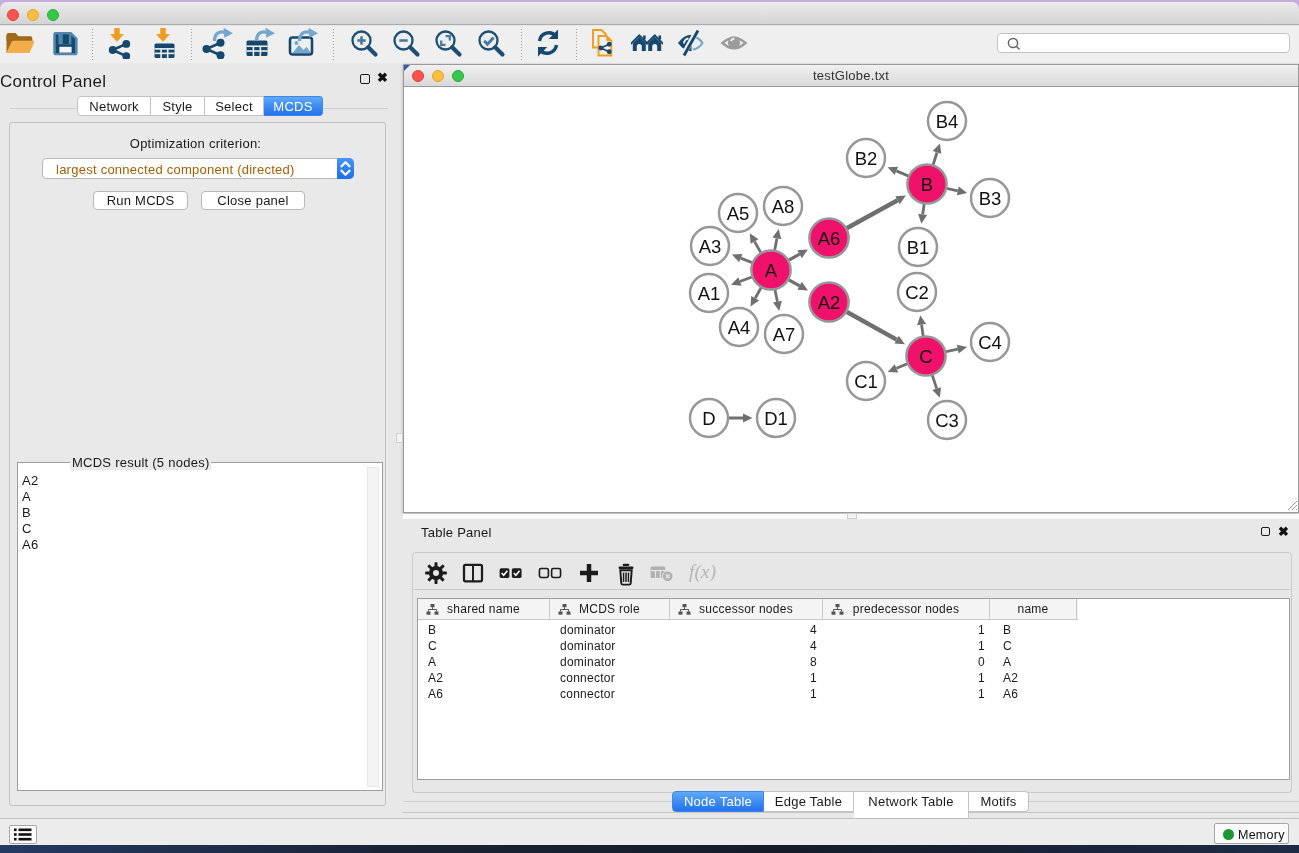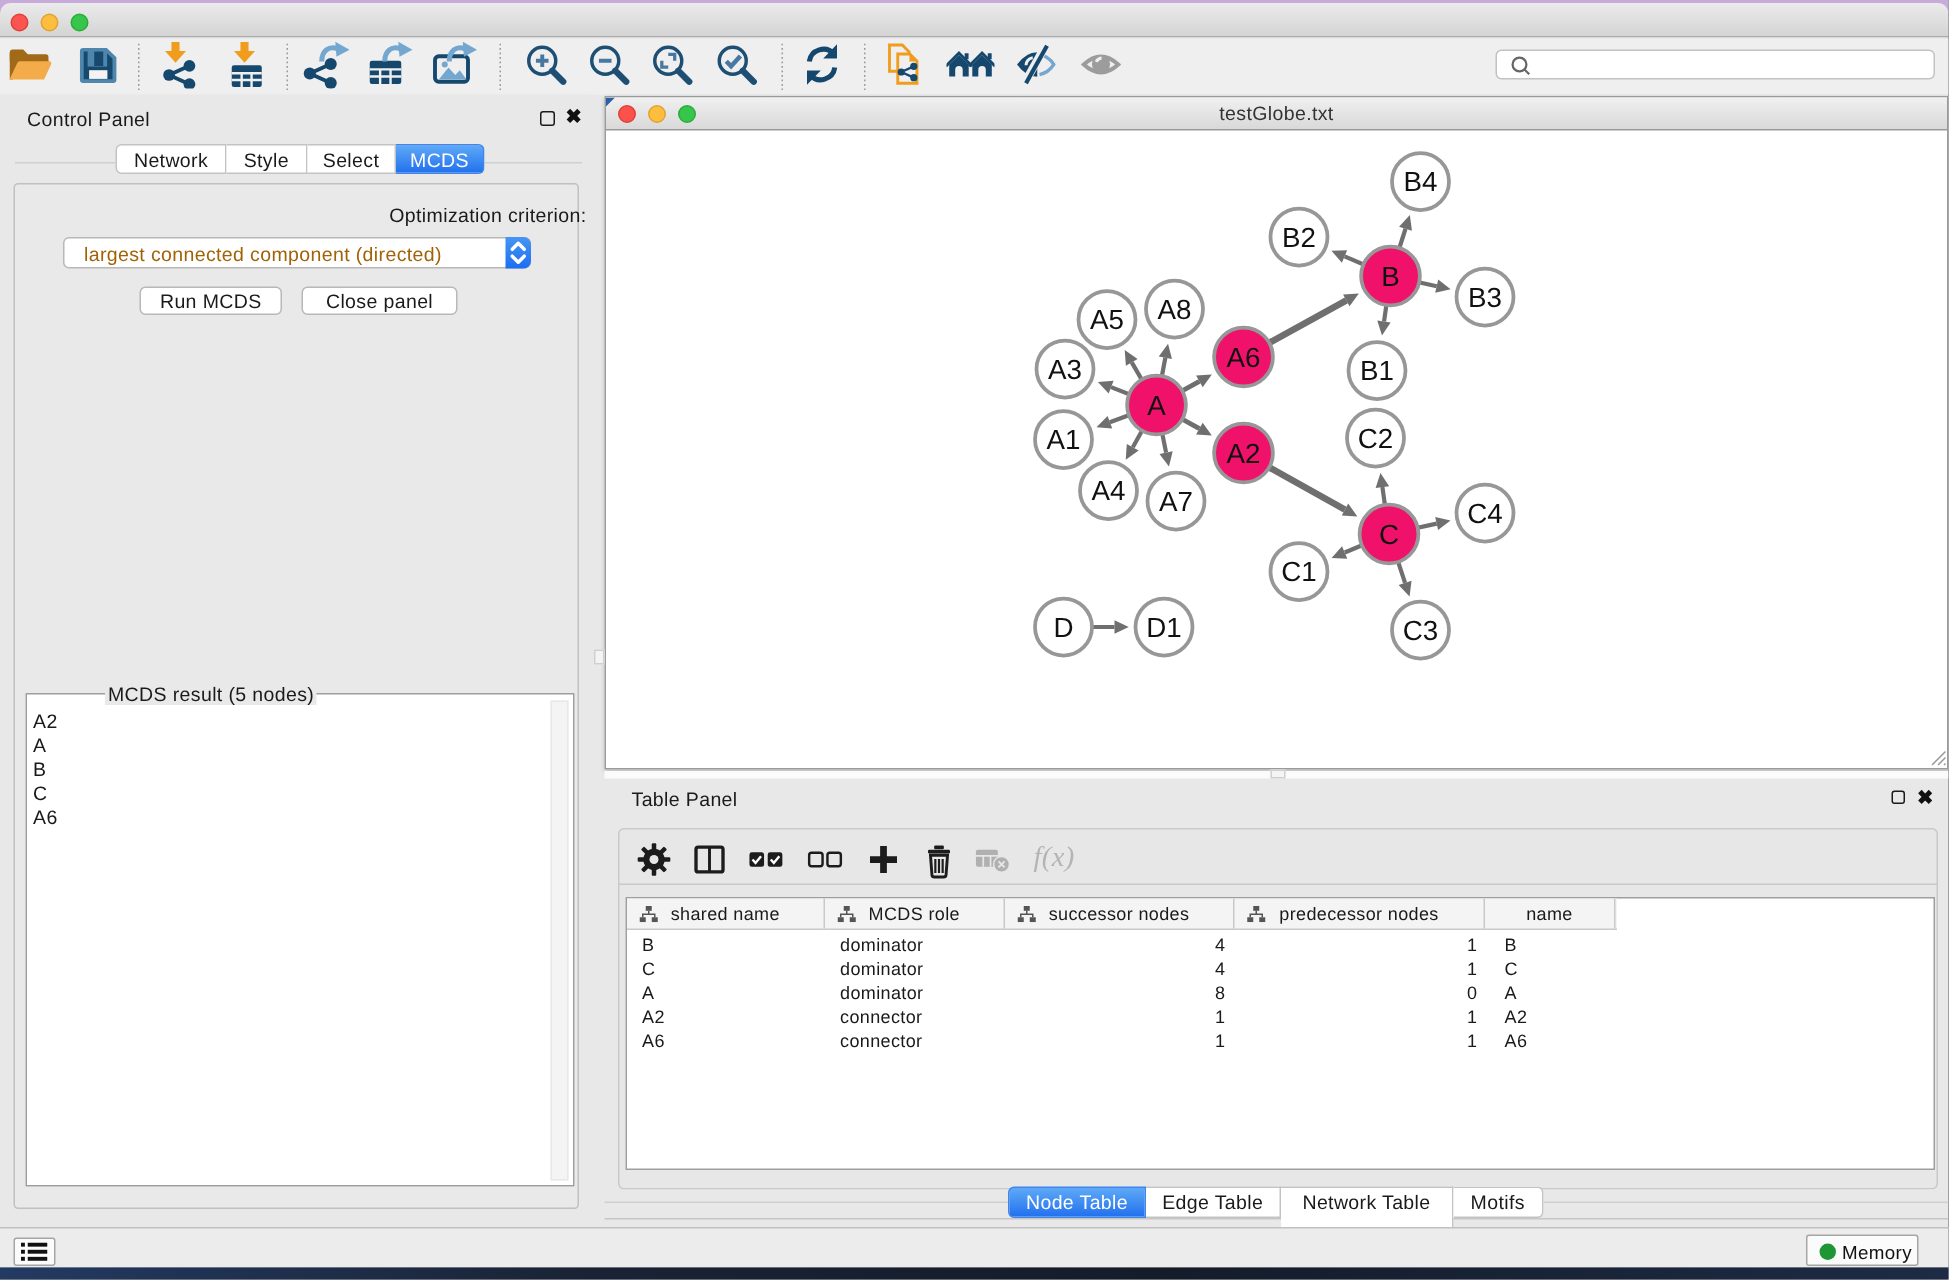--- a/index.html
+++ b/index.html
@@ -18,32 +18,32 @@
 #toolbar { position:absolute; left:0; top:26px; width:1299px; height:37px; background:#efefef; }
 .tsep { position:absolute; top:3px; height:31px; width:1px;
   background-image:linear-gradient(#9a9a9a 33%, rgba(255,255,255,0) 0%);
   background-size:1px 3px; background-repeat:repeat-y; }
 .ticon { position:absolute; top:3px; }
 #searchbox { position:absolute; left:997px; top:33px; width:293px; height:20px; background:#fff;
   border:1px solid #c2c2c2; border-radius:4px; }
 
 
 #cp { position:absolute; left:0; top:63px; width:391px; height:755px; background:#e8e8e8; }
-#cp .hdr { position:absolute; left:18px; top:9px; font-size:13px; color:#1a1a1a; }
+#cp .hdr { position:absolute; left:0; top:9px; font-size:17px; color:#1a1a1a; }
 .minbox { position:absolute; width:10px; height:10px; border:1.5px solid #1a1a1a; border-radius:2px; }
 .xicon { position:absolute; font-size:13px; color:#111; font-weight:bold; }
 #cptabs { position:absolute; left:77px; top:33px; height:20px; display:flex; }
 .mtab { height:20px; font-size:13px; line-height:19px; text-align:center; background:#fff;
   border:1px solid #c3c3c3; border-left:none; color:#1a1a1a; }
 .mtab.first { border-left:1px solid #c3c3c3; border-radius:4px 0 0 4px; }
 .mtab.last { border-radius:0 4px 4px 0; }
 .mtab.sel { background:linear-gradient(#5ea9f7,#2271ee); color:#fff; border-color:#3f85ec; }
 #cpcontent { position:absolute; left:9px; top:59px; width:377px; height:684px;
   background:#e9e9e9; border:1px solid #c0c0c0; border-radius:3px; }
-#optlabel { position:absolute; left:0; width:100%; top:73px; text-align:right; font-size:13px; color:#1a1a1a; }
+#optlabel { position:absolute; left:0; width:100%; top:73px; text-align:center; font-size:13px; color:#1a1a1a; }
 #dropdown { position:absolute; left:42px; top:95px; width:312px; height:21px; background:#fff;
   border:1px solid #b8b8b8; border-radius:4px; }
 #dropdown .txt { position:absolute; left:13px; top:3px; font-size:13px; color:#a16207; }
 #dropdown .btn { position:absolute; right:-1px; top:-1px; width:17px; height:21px;
   background:linear-gradient(#4795f5,#1b6ef0); border-radius:0 5px 5px 0; }
 .cbtn { position:absolute; height:19px; background:#fff; border:1px solid #b8b8b8; border-radius:4px;
   font-size:13px; text-align:center; line-height:17px; color:#1a1a1a; }
 #fieldset { position:absolute; left:17px; top:399px; width:366px; height:329px;
   background:#fff; border:1px solid #9e9e9e; }
 #fieldset .lbl { position:absolute; left:7px; top:-8px; background:#e9e9e9; padding:0 2px;
@@ -74,21 +74,21 @@
   border-bottom:1px solid #c9c9c9; }
 .thcell { position:absolute; top:0; height:20px; border-right:1px solid #c9c9c9;
   font-size:12px; text-align:center; line-height:20px; color:#1a1a1a; }
 .trow { position:absolute; font-size:12px; color:#1a1a1a; }
 #tptabs { position:absolute; left:269px; top:271px; height:21px; display:flex; }
 
 #statusbar { position:absolute; left:0; top:818px; width:1299px; height:27px;
   background:#ececec; border-top:1px solid #c0c0c0; }
 #listbtn { position:absolute; left:9px; top:6px; width:28px; height:19px; background:#fbfbfb;
   border:1px solid #a6a6a6; border-radius:2px; }
-#membtn { position:absolute; right:20px; top:4px; width:75px; height:21px; background:#fbfbfb;
+#membtn { position:absolute; right:10px; top:4px; width:75px; height:21px; background:#fbfbfb;
   border:1px solid #a6a6a6; border-radius:2px; font-size:13px; color:#111; }
 </style>
 </head>
 <body>
 <div id="app">
   <div id="topline"></div>
   <div id="titlebar">
     <span class="tl" style="left:7px; background:#fc5450; border:0.5px solid #e14039;"></span>
     <span class="tl" style="left:27px; background:#fdbd3e; border:0.5px solid #e0a431;"></span>
     <span class="tl" style="left:47px; background:#35c64a; border:0.5px solid #2aad3c;"></span>

